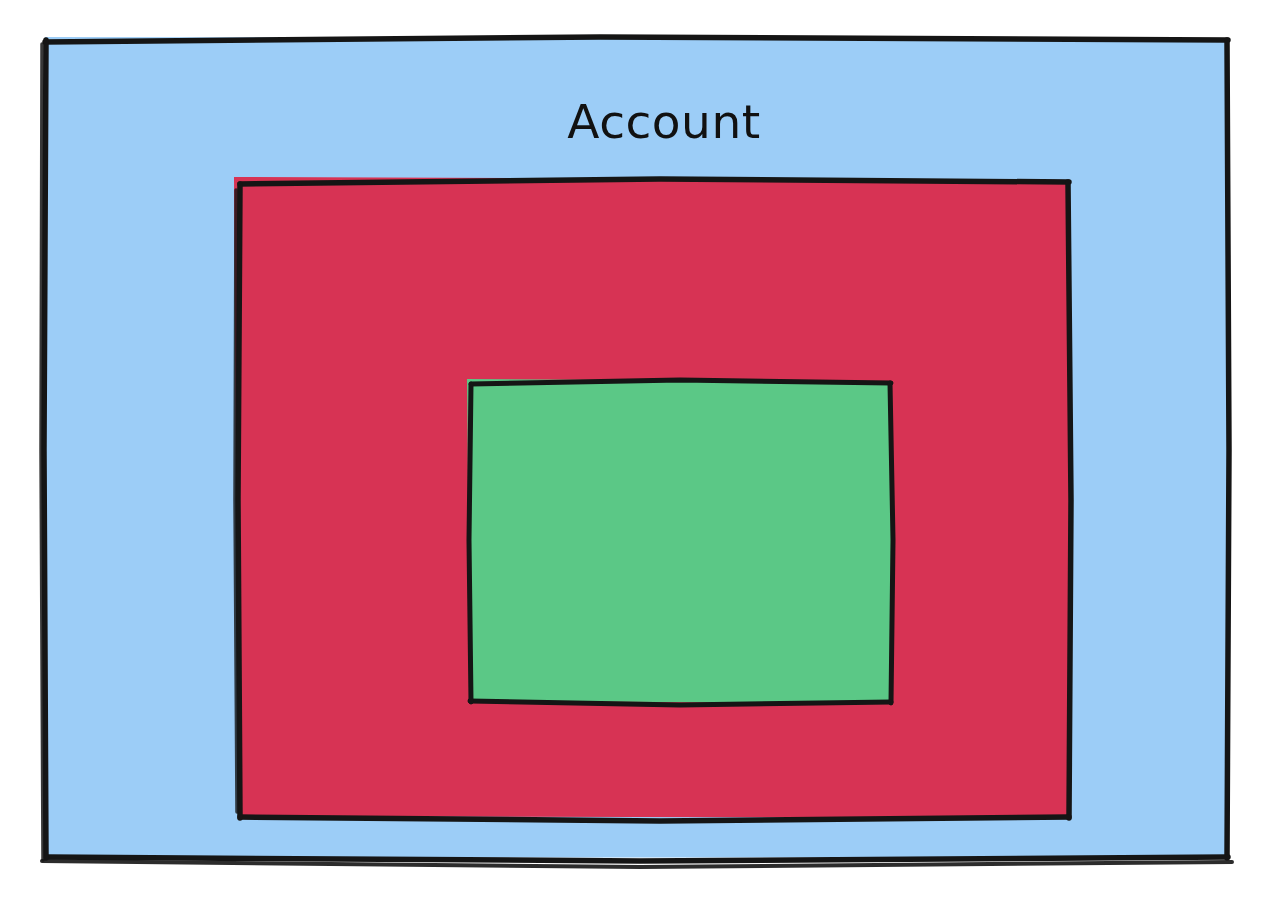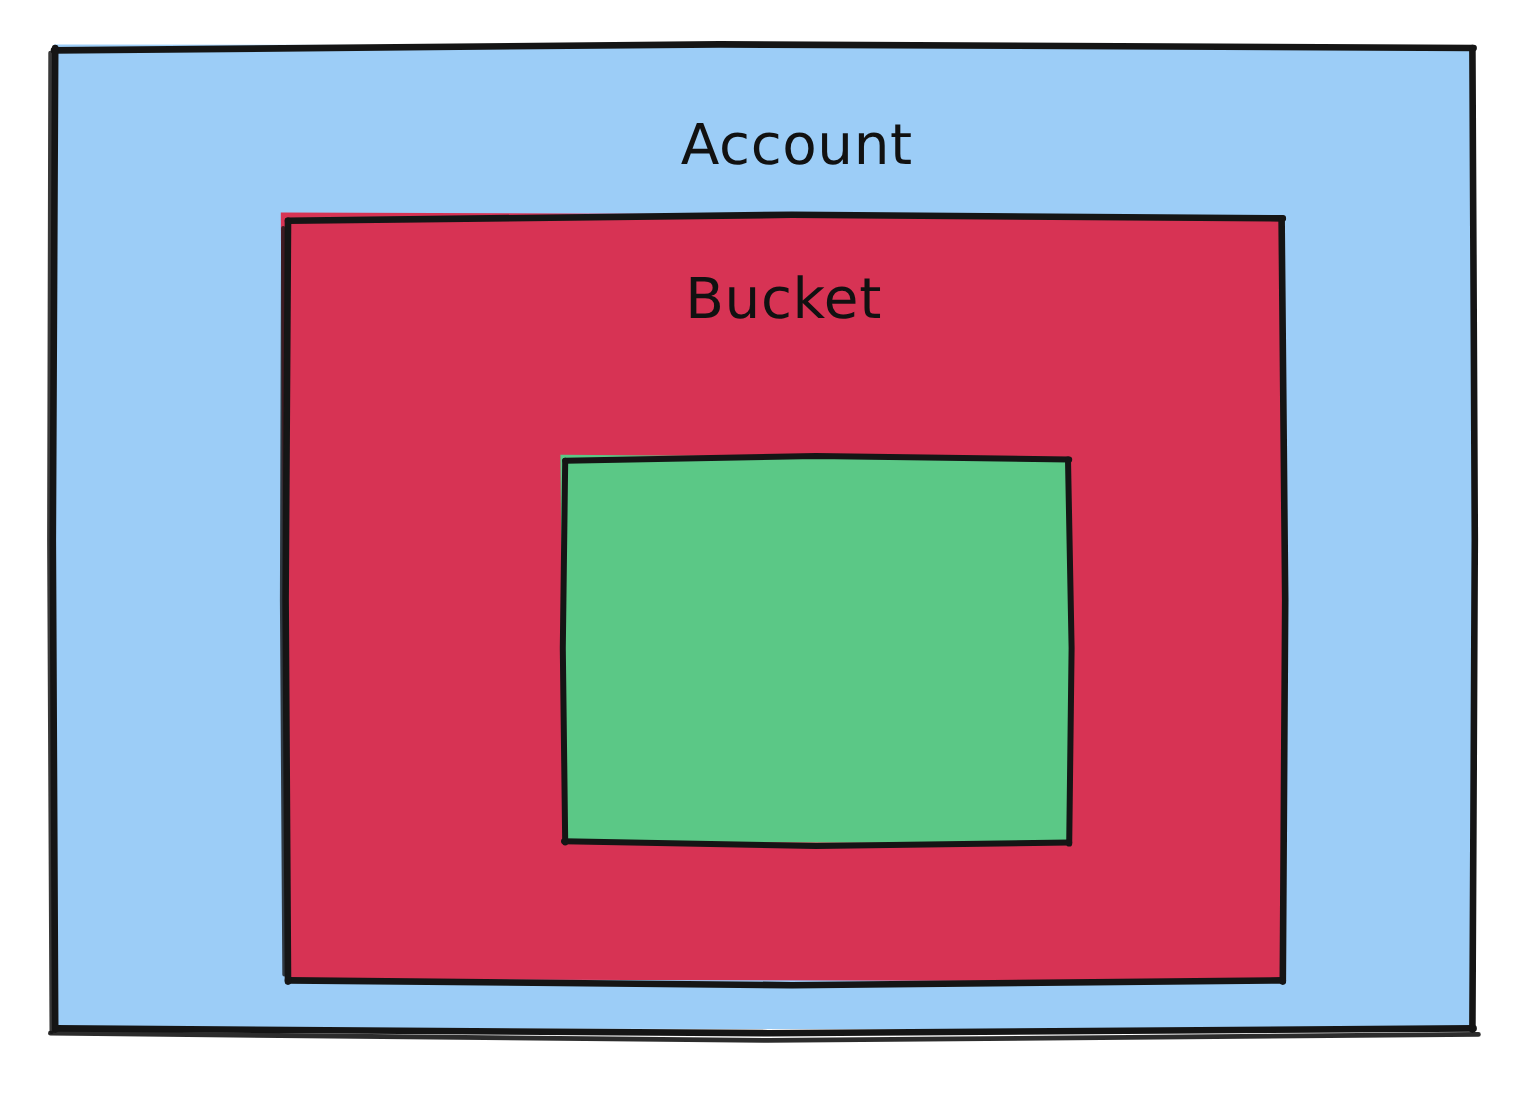--- a/index.html
+++ b/index.html
@@ -90,16 +90,15 @@
       <path d="M 467 379 L 892 382 L 893 703 L 470 701 Z" fill="#5bc886"></path>
       <path d="M 471 384 L 680 380 L 891 383" fill="none" stroke="#151515" stroke-width="5" stroke-linecap="round" stroke-linejoin="round"></path>
       <path d="M 890 383 L 893 540 L 891 703" fill="none" stroke="#151515" stroke-width="5" stroke-linecap="round" stroke-linejoin="round"></path>
       <path d="M 891 702 L 680 705 L 470 701" fill="none" stroke="#151515" stroke-width="5" stroke-linecap="round" stroke-linejoin="round"></path>
       <path d="M 471 384 L 469 540 L 471 702" fill="none" stroke="#151515" stroke-width="5" stroke-linecap="round" stroke-linejoin="round"></path>
     </g>
   </svg>
 
   <div class="box-label" id="label-account">Account</div>
 
-  <div class="box-label" id="label-bucket">Bucket</div>
 
 
 </div>
 
 </body></html>

